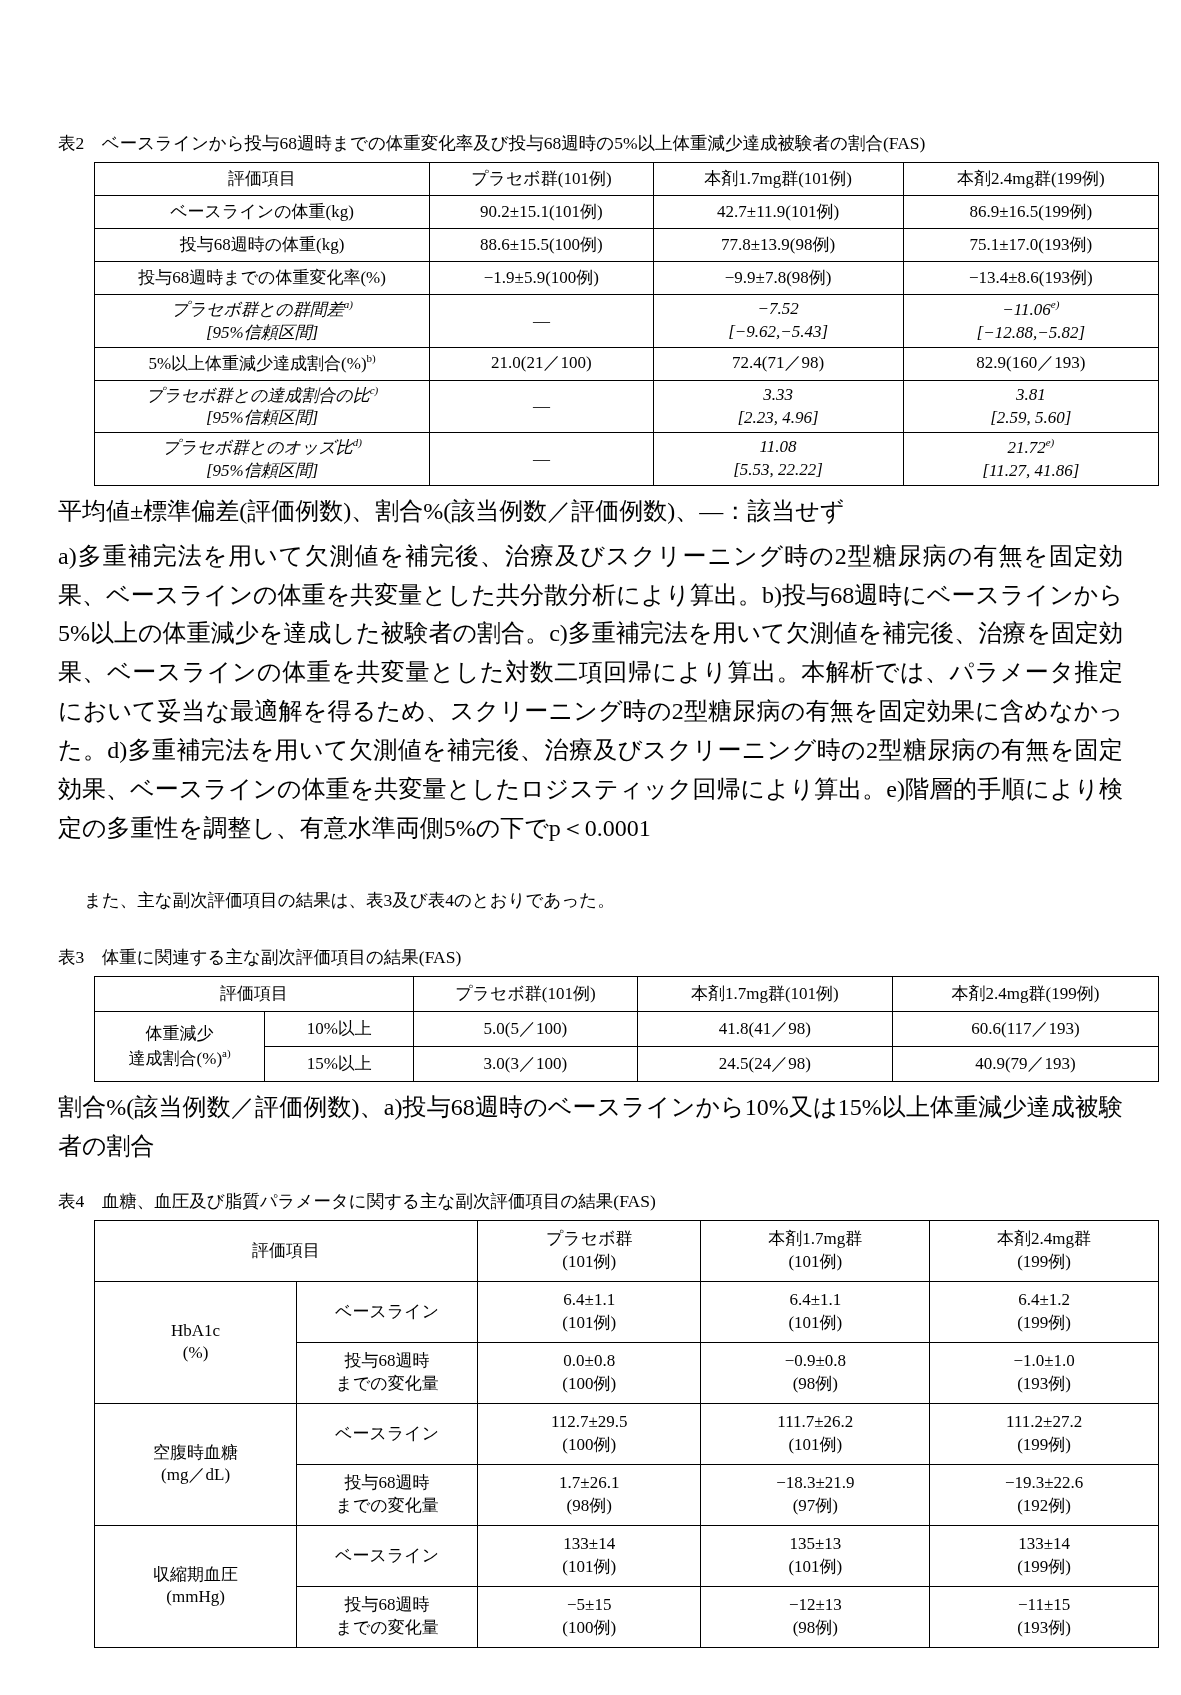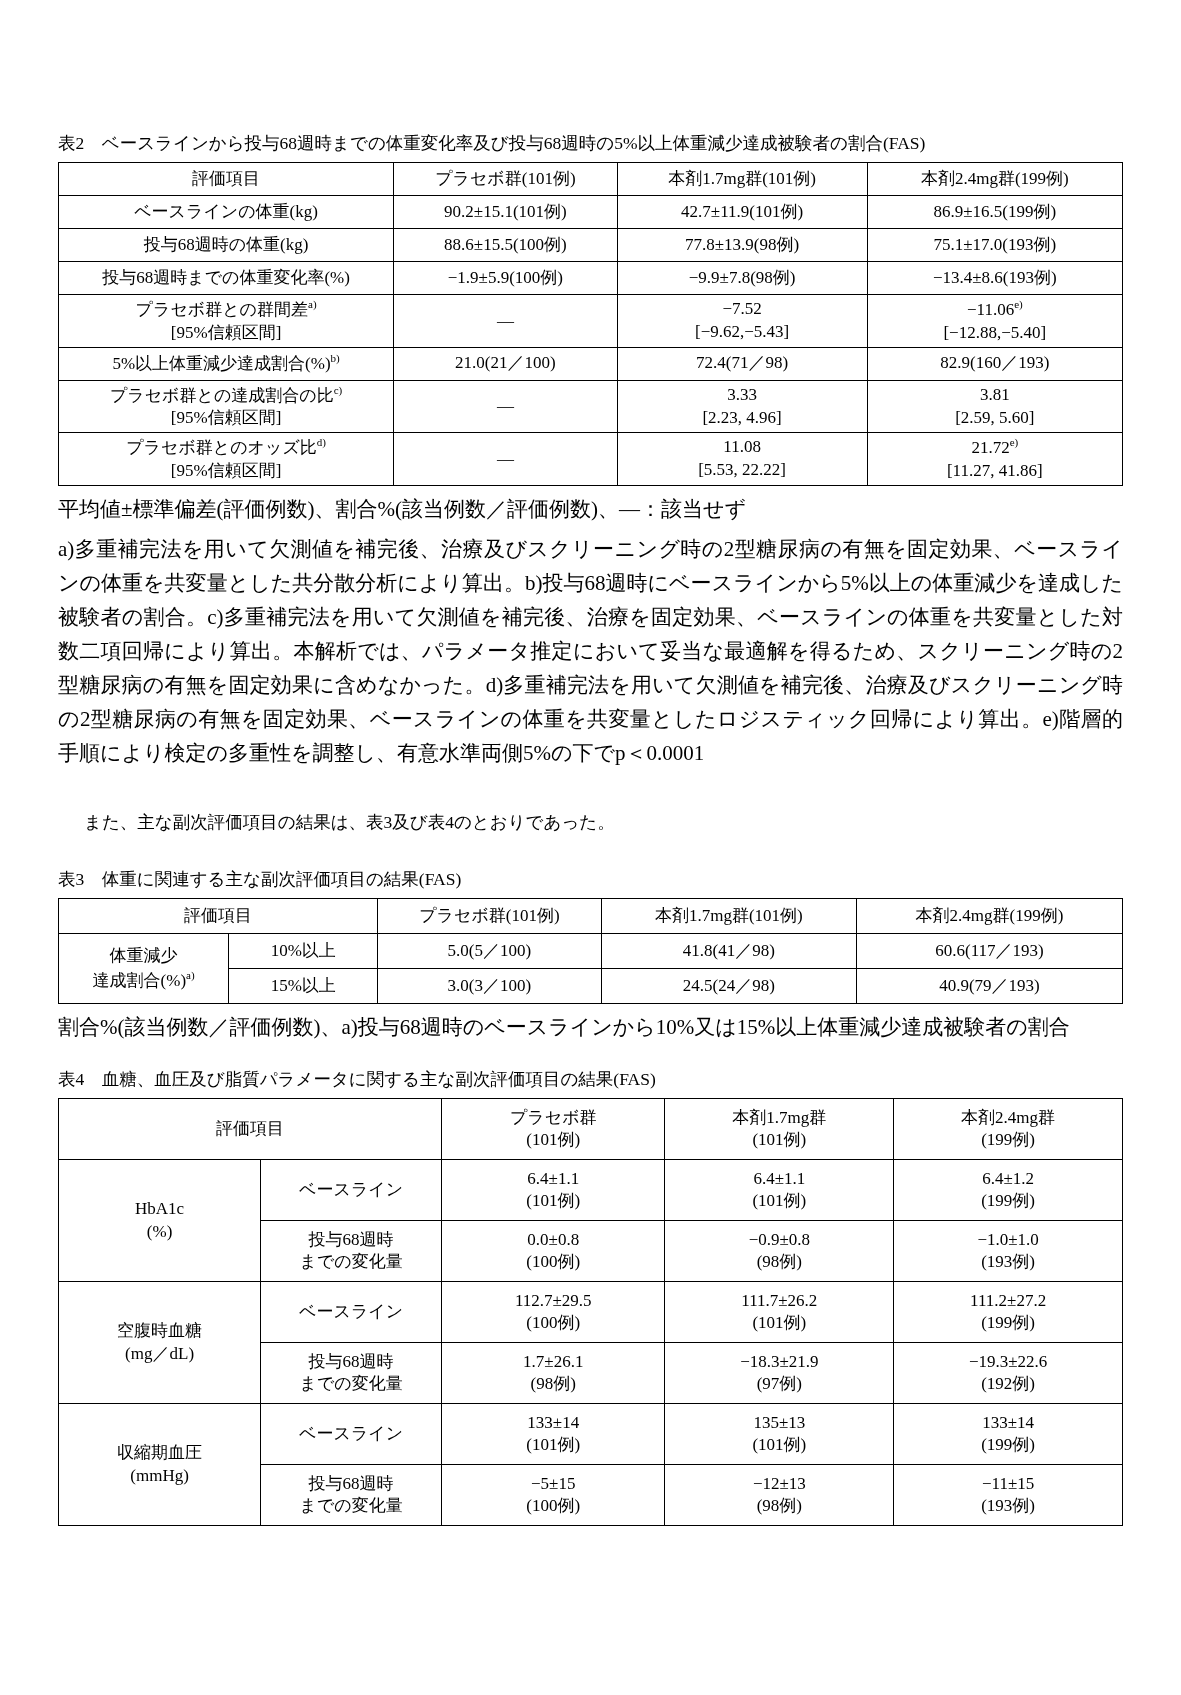--- a/index.html
+++ b/index.html
@@ -25,33 +25,34 @@
     line-height: 1.5;
     margin-bottom: 6px;
     white-space: nowrap;
   }
   .caption-center {
   }
   table {
     border-collapse: collapse;
     width: 100%;
     table-layout: fixed;
+    margin-left: 36px;
   }
   table td {
     border: 1px solid #000000;
     font-size: 17px;
     text-align: center;
     padding: 2px 3px;
     line-height: 1.35;
     vertical-align: middle;
   }
   .t2 td { height: 28px; }
-  .t2 .two-line { line-height: 1.35; }
+  .t2 .two-line { line-height: 1.35; font-style: italic; }
   .note {
-    font-size: 21px;
+    font-size: 24px;
     line-height: 1.62;
     margin-top: 6px;
     text-align: justify;
   }
   .para {
     font-size: 17.5px;
     line-height: 1.6;
     margin-top: 38px;
     text-indent: 26px;
   }
@@ -107,21 +108,21 @@
           <span class="subline"><span>プラセボ群との群間差</span><sup>a)</sup></span>
           <span class="subline">[95%信頼区間]</span>
         </td>
         <td>—</td>
         <td class="two-line">
           <span class="subline">−7.52</span>
           <span class="subline">[−9.62,−5.43]</span>
         </td>
         <td class="two-line">
           <span class="subline">−11.06<sup>e)</sup></span>
-          <span class="subline">[−12.88,−5.40]</span>
+          <span class="subline">[−12.88,−5.82]</span>
         </td>
       </tr>
       <tr>
         <td><span>5%以上体重減少達成割合(%)</span><sup>b)</sup></td>
         <td>21.0(21／100)</td>
         <td>72.4(71／98)</td>
         <td>82.9(160／193)</td>
       </tr>
       <tr>
         <td class="two-line">

